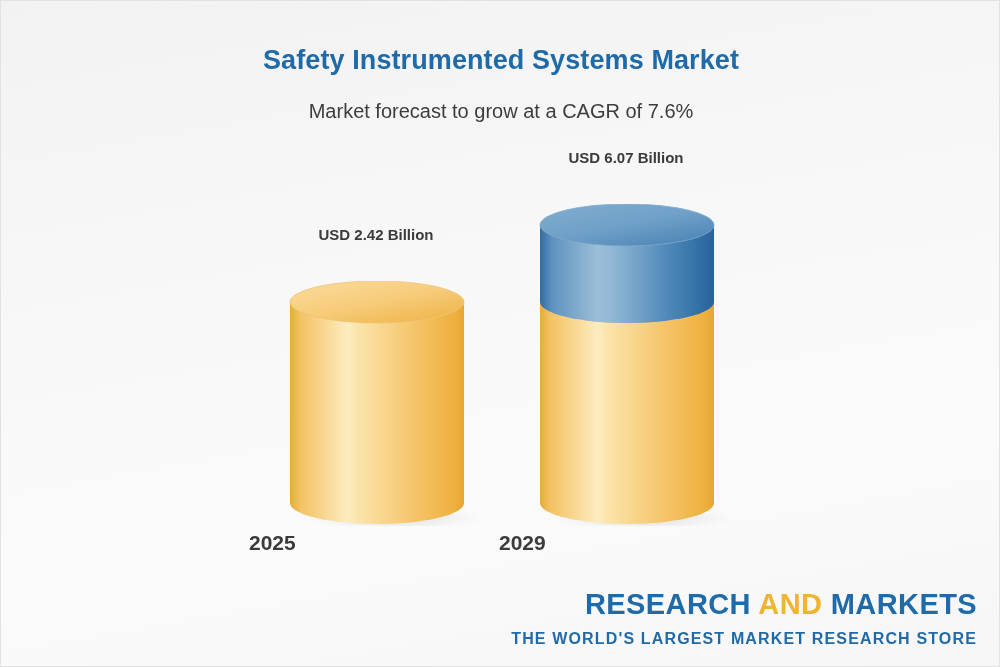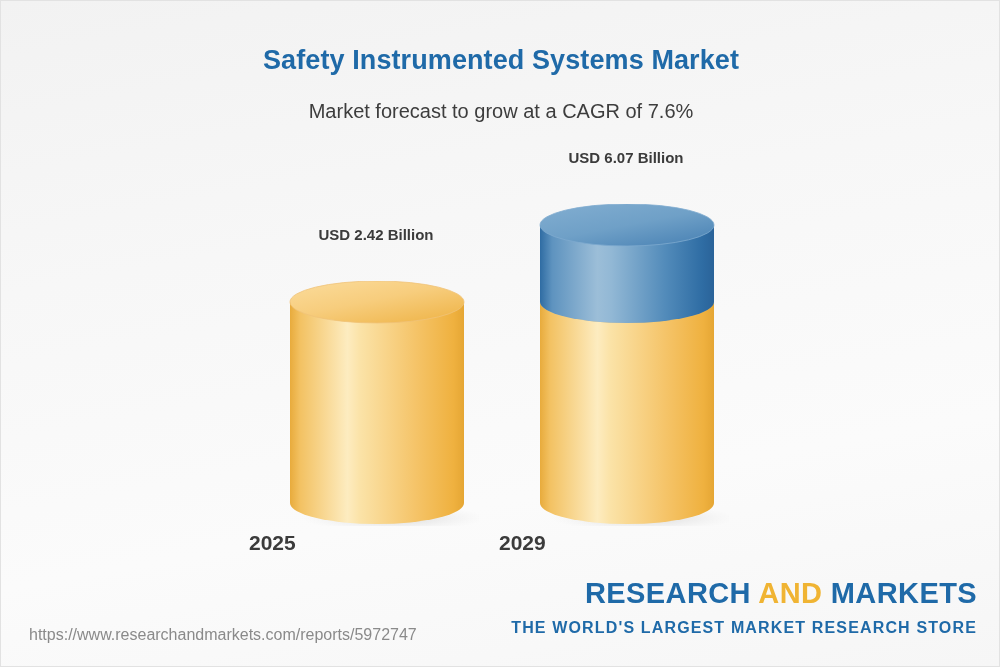--- a/index.html
+++ b/index.html
@@ -95,21 +95,21 @@
   .footer-url {
     position: absolute;
     left: 28px;
     bottom: 22px;
     font-size: 16px;
     color: #8a8a8a;
   }
   .brand {
     position: absolute;
     right: 22px;
-    bottom: 29px;
+    bottom: 18px;
     text-align: right;
   }
   .brand-name {
     font-size: 29px;
     font-weight: bold;
     letter-spacing: 0.4px;
     line-height: 1.05;
     color: #1f6aa8;
     white-space: nowrap;
   }
@@ -226,20 +226,19 @@
 
           <ellipse cx="88" cy="21" rx="87" ry="21" fill="url(#blueTop2)"></ellipse>
           <ellipse cx="88" cy="21" rx="87" ry="21" fill="none" stroke="#7fabcf" stroke-width="0.8"></ellipse>
         </svg>
       </div>
 
       <div class="year-label">2029</div>
     </div>
   </div>
 
-  <div class="footer-url">https://www.researchandmarkets.com/reports/5972747</div>
 
   <div class="brand">
     <div class="brand-name"><span>RESEARCH </span><span class="and">AND</span><span> MARKETS</span></div>
     <div class="brand-tag">THE WORLD'S LARGEST MARKET RESEARCH STORE</div>
   </div>
 
 </div>
 
 </body></html>

